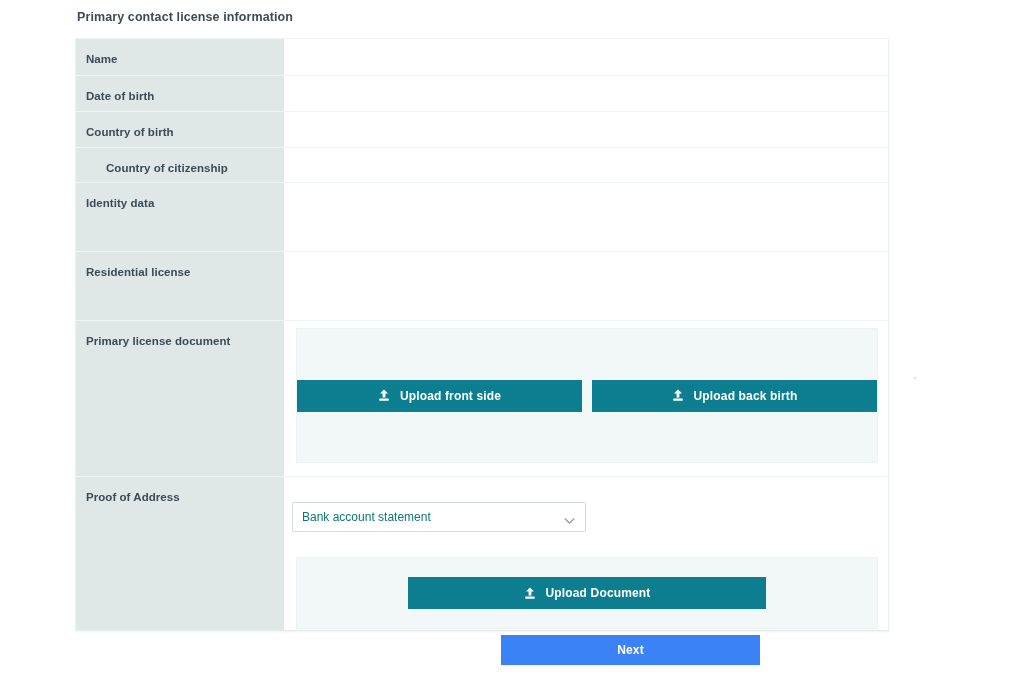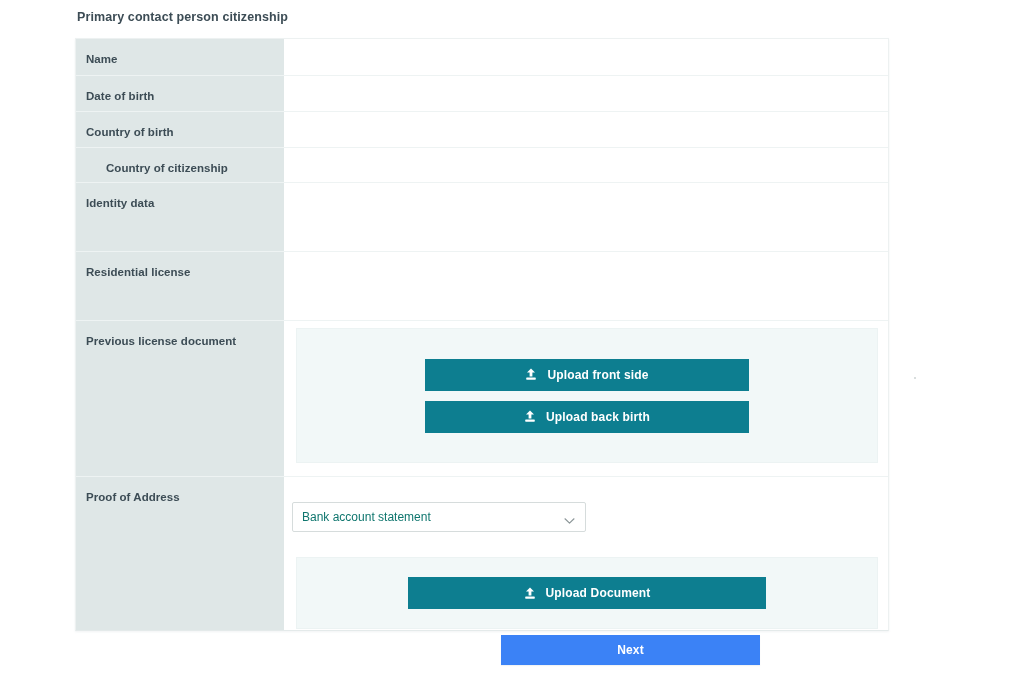--- a/index.html
+++ b/index.html
@@ -86,21 +86,21 @@
 
   
   .dropzone {
     position: absolute;
     left: 12px;
     right: 10px;
     background: #f2f8f8;
     border: 1px solid #ecf3f3;
     box-sizing: border-box;
     display: flex;
-    flex-direction: column;
+    flex-direction: row;
     align-items: center;
     justify-content: center;
   }
   .dropzone.driving {
     top: 7px;
     height: 135px;
     gap: 10px;
   }
   .dropzone.proof {
     top: 80px;
@@ -207,21 +207,21 @@
     width: 2px;
     height: 2px;
     background: #d9dede;
   }
 </style>
 </head>
 <body>
 
 <div class="page">
 
-  <div class="section-title">Primary contact person citizenship</div>
+  <div class="section-title">Primary contact license information</div>
 
   <div class="form-table">
 
     <div class="row h-name">
       <div class="row-label">Name</div>
       <div class="row-value"></div>
     </div>
 
     <div class="row h-dob">
       <div class="row-label">Date of birth</div>
@@ -242,21 +242,21 @@
       <div class="row-label">Identity data</div>
       <div class="row-value"></div>
     </div>
 
     <div class="row h-address">
       <div class="row-label">Residential license</div>
       <div class="row-value"></div>
     </div>
 
     <div class="row h-driving">
-      <div class="row-label">Previous license document</div>
+      <div class="row-label">Primary license document</div>
       <div class="row-value">
         <div class="dropzone driving">
 
           <button class="btn-upload wide-driving">
             <span class="upload-icon">
               <svg viewBox="0 0 12 13" width="12" height="13" xmlns="http://www.w3.org/2000/svg">
                 <path d="M6 0.6 L10 4.6 L7.4 4.6 L7.4 8.4 L4.6 8.4 L4.6 4.6 L2 4.6 Z" fill="#ffffff"></path>
                 <rect x="1.2" y="9.6" width="9.6" height="2.1" rx="0.6" fill="#ffffff"></rect>
               </svg>
             </span>

